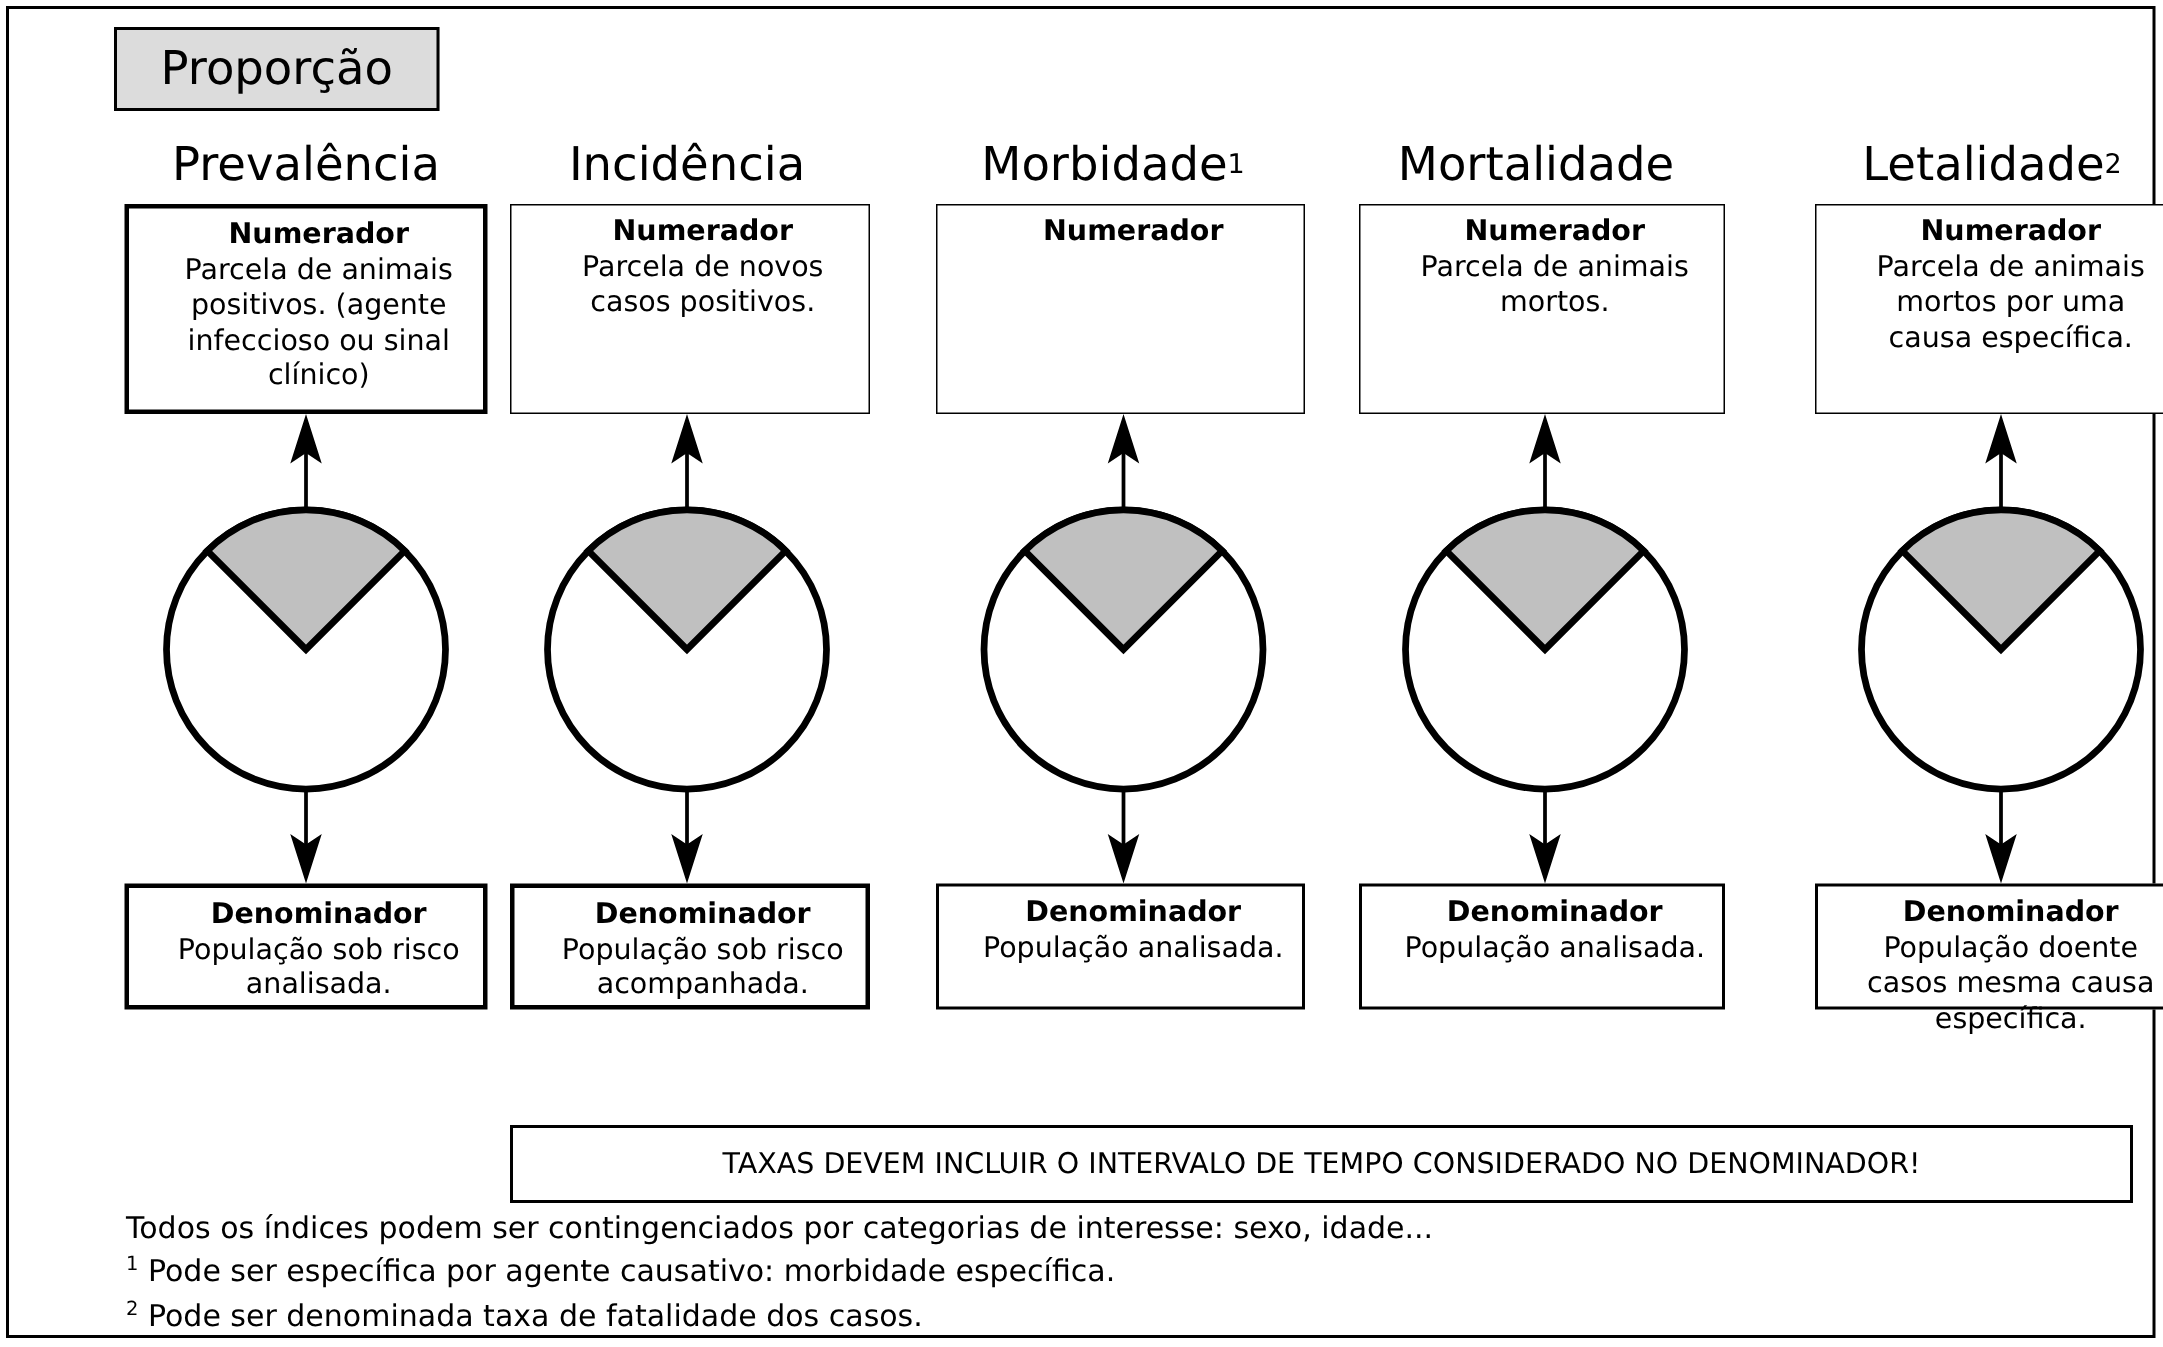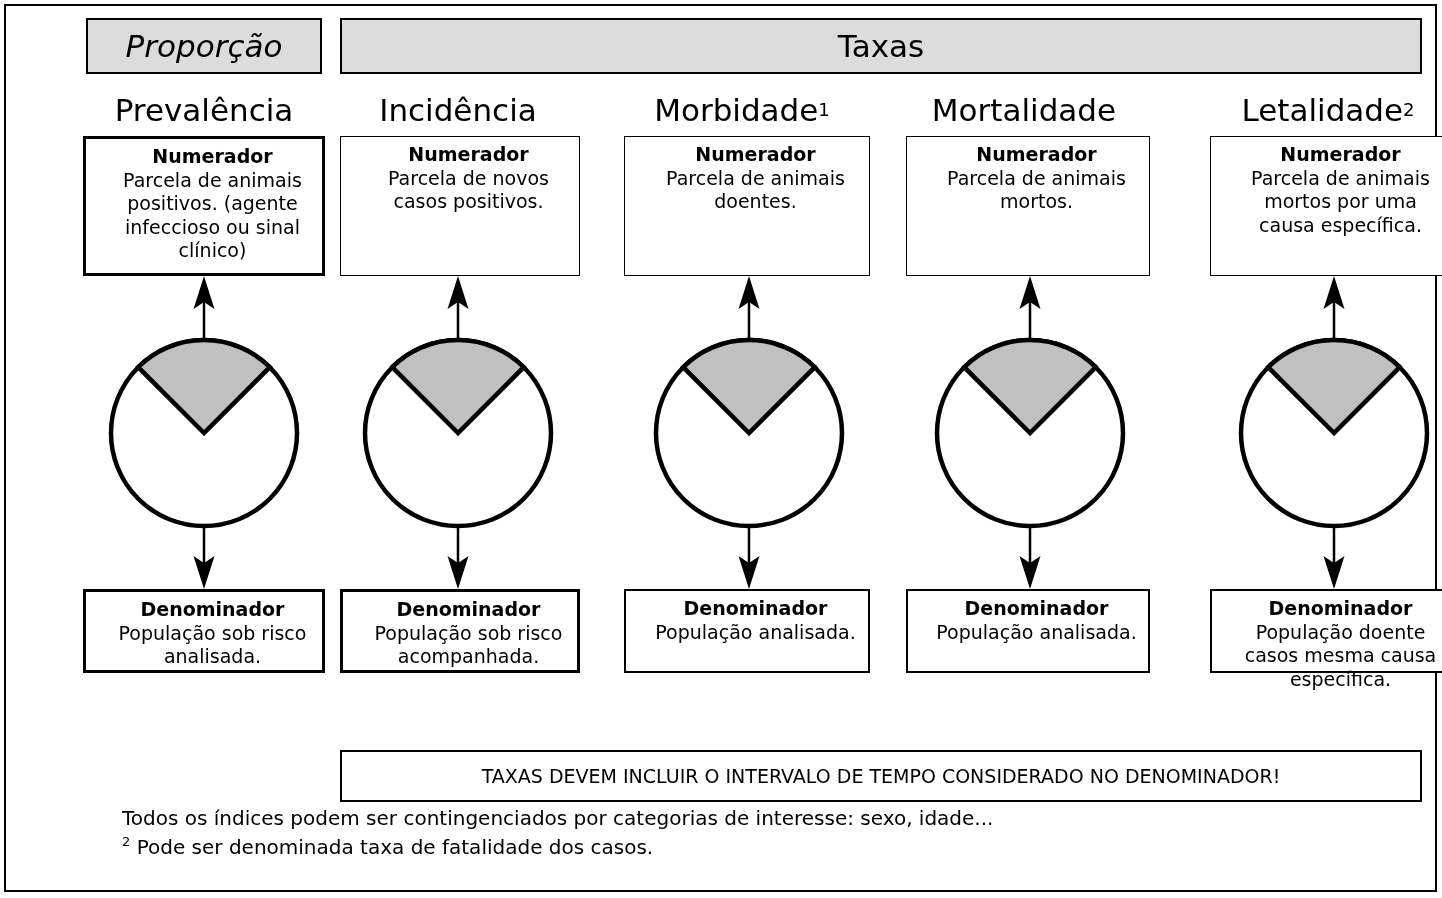--- a/index.html
+++ b/index.html
@@ -32,21 +32,21 @@
     height: 56px;
     background: #dcdcdc;
     border: 2px solid #000000;
     box-sizing: border-box;
     display: flex;
     align-items: center;
     justify-content: center;
     font-size: 31px;
     line-height: 1;
   }
-  #hdr-proporcao { left: 80px;  top: 12px; width: 236px; font-style: italic; }
+  #hdr-proporcao { left: 70px;  top: 12px; width: 217px; }
   #hdr-taxas     { left: 334px; top: 12px; width: 1082px; }
 
   
   .col {
     position: absolute;
     top: 78px;
     width: 236px;
   }
   .col-0 { left: 80px;   }
   .col-1 { left: 334px;  }
@@ -126,35 +126,31 @@
   }
 
   
   #notes {
     position: absolute;
     left: 78px;
     top: 798px;
     width: 1200px;
     font-size: 20px;
     line-height: 1.47;
-    margin-left: 38px;
   }
   #notes div { white-space: nowrap; }
   #notes sup { font-size: 13px; vertical-align: super; line-height: 0; }
 </style>
 </head>
 <body>
 
 <div id="figure">
 
   <div class="hdr" id="hdr-proporcao">
     <span>Proporção</span>
-  </div>
-  <div class="hdr" id="hdr-taxas">
-    <span>Taxas</span>
   </div>
 
   <div class="col col-0">
     <div class="col-title">
       <span>Prevalência</span>
         <sup></sup>
     </div>
     <div class="box numbox thick">
       <span class="ttl">Numerador</span>
       <span class="txt">Parcela de animais positivos.
@@ -201,21 +197,20 @@
     </div>
   </div>
 
   <div class="col col-2">
     <div class="col-title">
       <span>Morbidade</span>
         <sup>1</sup>
     </div>
     <div class="box numbox">
       <span class="ttl">Numerador</span>
-      <span class="txt">Parcela de animais doentes.</span>
     </div>
     <div class="mid">
       <svg width="236" height="313" viewBox="0 0 236 313">
         <line x1="125" y1="64" x2="125" y2="12" stroke="#000" stroke-width="2.5"></line>
         <path d="M125 0 L135.5 33 L125 26 L114.5 33 Z" fill="#000"></path>
         <circle cx="125" cy="157" r="93" fill="#ffffff" stroke="#000" stroke-width="4.5"></circle>
         <path d="M125 157 L59.2 91.2 A93 93 0 0 1 190.8 91.2 Z" fill="#c0c0c0" stroke="#000" stroke-width="4.5" stroke-linejoin="miter"></path>
         <line x1="125" y1="250" x2="125" y2="300" stroke="#000" stroke-width="2.5"></line>
         <path d="M125 313 L114.5 280 L125 287 L135.5 280 Z" fill="#000"></path>
       </svg>
@@ -278,18 +273,22 @@
 
   <div id="banner">
     <span>TAXAS DEVEM INCLUIR O INTERVALO DE TEMPO CONSIDERADO NO DENOMINADOR!</span>
   </div>
 
   <div id="notes">
     <div>
       <span>Todos os índices podem ser contingenciados por categorias de interesse: sexo, idade...</span>
     </div>
     <div>
+      <sup>1</sup>
+      <span>Pode ser específica por agente causativo: morbidade específica.</span>
+    </div>
+    <div>
       <sup>2</sup>
       <span>Pode ser denominada taxa de fatalidade dos casos.</span>
     </div>
   </div>
 
 </div>
 
 </body></html>

